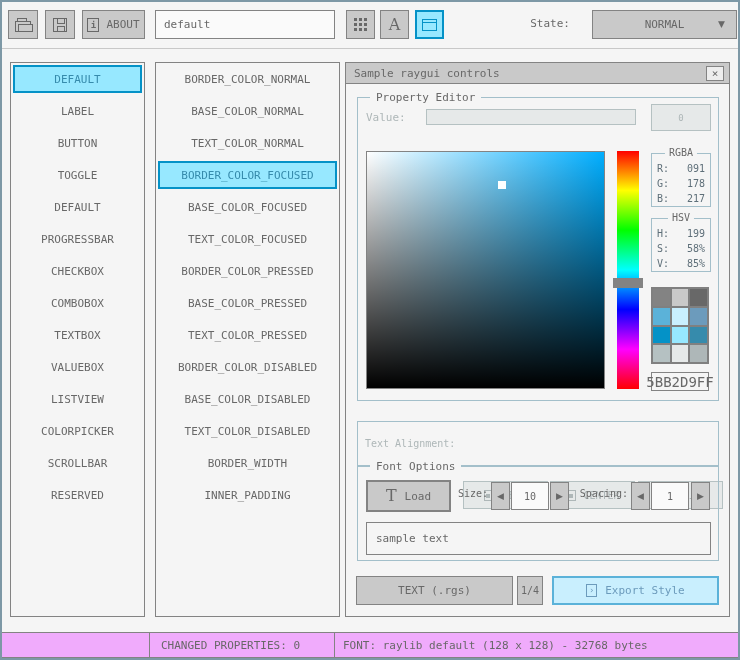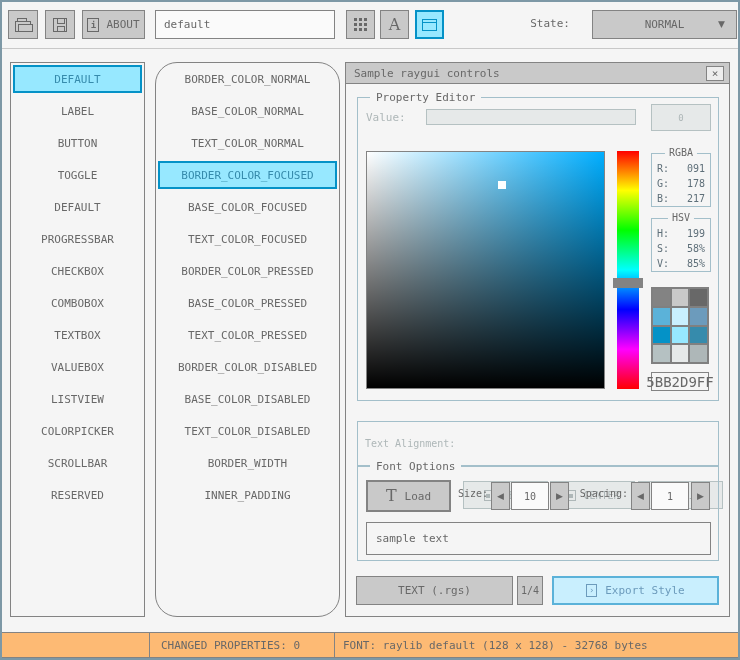--- a/index.html
+++ b/index.html
@@ -54,21 +54,21 @@
   .icon-info { width:12px; height:14px; border:1px solid #686868; font-size:9px; font-weight:bold;
                display:flex; align-items:center; justify-content:center; color:#686868; }
   .icon-grid { display:grid; grid-template-columns:repeat(3,3px); grid-auto-rows:3px; gap:2px; }
   .icon-grid i { background:#686868; display:block; }
   .icon-window { width:15px; height:12px; border:1px solid #0492c7; position:relative; }
   .icon-window::before { content:""; position:absolute; left:0; right:0; top:2px; height:1px; background:#0492c7; }
 
   
   .list { position:absolute; top:62px; height:555px; border:1px solid #838383; background:#f5f5f5; }
   .list-controls   { left:10px;  width:135px; }
-  .list-properties { left:155px; width:185px;border-radius:22px; }
+  .list-properties { left:155px; width:185px; }
   .row { position:relative; height:32px; display:flex; align-items:center; justify-content:center; font-size:11px; color:#686868; }
   .row.selected::before { content:""; position:absolute; inset:2px; background:#97e8ff; border:2px solid #0492c7; }
   .row span { position:relative; z-index:1; white-space:nowrap; }
   .row.selected span { color:#368bac; }
 
   
   .window { position:absolute; left:345px; top:62px; width:385px; height:555px; border:1px solid #838383; background:#f5f5f5; }
   .titlebar { position:relative; height:21px; background:#c9c9c9; border-bottom:1px solid #838383;
               display:flex; align-items:center; padding-left:8px; font-size:11px; color:#686868; }
   .close-btn { position:absolute; right:5px; top:3px; width:18px; height:15px; background:#ededed;
@@ -126,21 +126,21 @@
 
   
   .rgs-btn { left:10px; top:513px; width:157px; height:29px; }
   .page-box { left:171px; top:513px; width:26px; height:29px; font-size:10px; }
   .export-btn { position:absolute; left:206px; top:513px; width:167px; height:29px; background:#c9effe;
                 border:2px solid #5bb2d9; color:#6c9bbc; display:flex; align-items:center; justify-content:center; gap:8px; font-size:11px; }
   .icon-export { width:11px; height:13px; border:1px solid #6c9bbc; display:flex; align-items:center;
                  justify-content:center; font-size:9px; color:#6c9bbc; line-height:1; }
 
   
-  .statusbar { position:absolute; left:0; right:0; top:632px; height:26px; background:#fdba74;
+  .statusbar { position:absolute; left:0; right:0; top:632px; height:26px; background:#f0abfc;
                border-top:1px solid #838383; border-bottom:1px solid #838383; display:flex; font-size:11px; color:#686868; }
   .sb-cell { border-right:1px solid #838383; display:flex; align-items:center; }
   .sb-0 { width:150px; } .sb-1 { width:185px; padding-left:11px; } .sb-2 { flex:1; padding-left:8px; border-right:none; }
 </style>
 </head>
 <body>
 
 <div class="app">
 
   <div class="btn tb-open">

